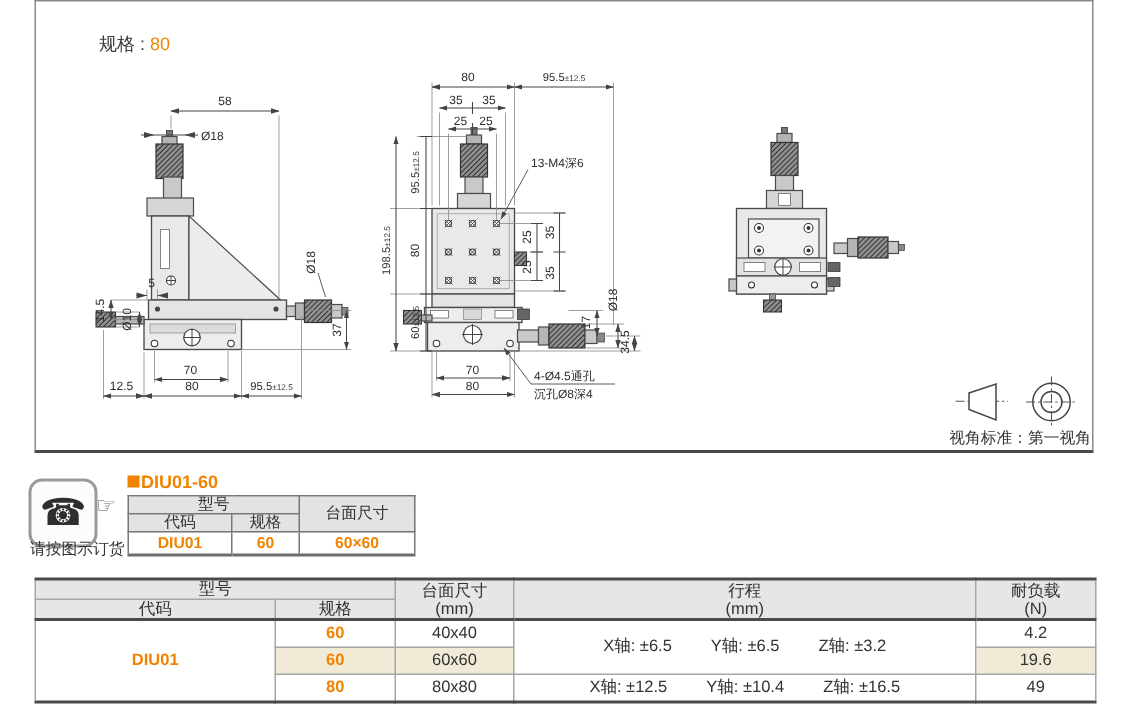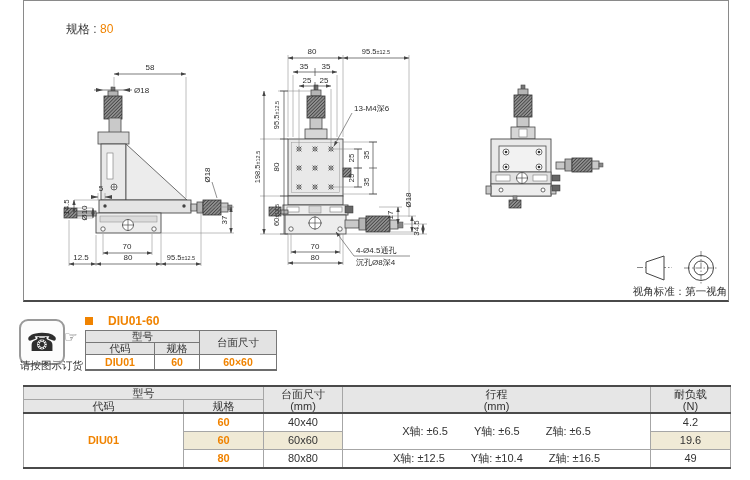--- a/index.html
+++ b/index.html
@@ -29,21 +29,21 @@
   svg tspan.tol{font-size:5.5px;}
   svg text.cap{font-size:10.5px;fill:#333;}
 
   
   .phonebox{position:absolute;left:19px;top:319px;width:42px;height:42px;border:2px solid #9a9a9a;
             border-radius:9px;background:#fcfcfc;display:flex;align-items:center;justify-content:center;
             font-size:25px;color:#2e2e2e;}
   .hand{position:absolute;left:64px;top:328px;font-size:15px;color:#555;}
   .order-caption{position:absolute;left:1px;top:359px;width:82px;text-align:right;font-size:10.5px;color:#333;}
 
-  .title{position:absolute;left:85px;top:314px;display:flex;align-items:center;gap:15px;
+  .title{position:absolute;left:85px;top:314px;display:flex;align-items:center;gap:1px;
          font-size:12px;font-weight:bold;color:#f08300;}
   .title .sq{width:8px;height:8px;background:#f08300;}
 
   table.mini{position:absolute;left:85px;top:330px;border-collapse:collapse;table-layout:fixed;
              font-size:10.5px;color:#333;}
   table.mini th,table.mini td{border:1px solid #777;padding:0;text-align:center;height:11px;line-height:11px;}
   table.mini th{background:#e3e3e3;font-weight:normal;}
   table.mini tr.val td{height:14px;line-height:14px;font-weight:bold;color:#f08300;border-bottom:2px solid #6d6d6d;}
   .w-code{width:68px;} .w-spec{width:44px;} .w-size{width:76px;}
 
@@ -444,21 +444,21 @@
         <th>代码</th>
         <th>规格</th>
       </tr>
     </thead>
     <tbody>
       <tr class="r1">
         <td rowspan="3" class="or">DIU01</td>
         <td class="or">60</td>
         <td>40x40</td>
         <td rowspan="2" class="travel">
-          <span>X轴: ±6.5</span><span>Y轴: ±6.5</span><span>Z轴: ±6.5</span>
+          <span>X轴: ±6.5</span><span>Y轴: ±6.5</span><span>Z轴: ±3.2</span>
         </td>
         <td>4.2</td>
       </tr>
       <tr class="r2">
         <td class="or hl">60</td>
         <td class="hl">60x60</td>
         <td class="hl">19.6</td>
       </tr>
       <tr class="r3">
         <td class="or">80</td>

